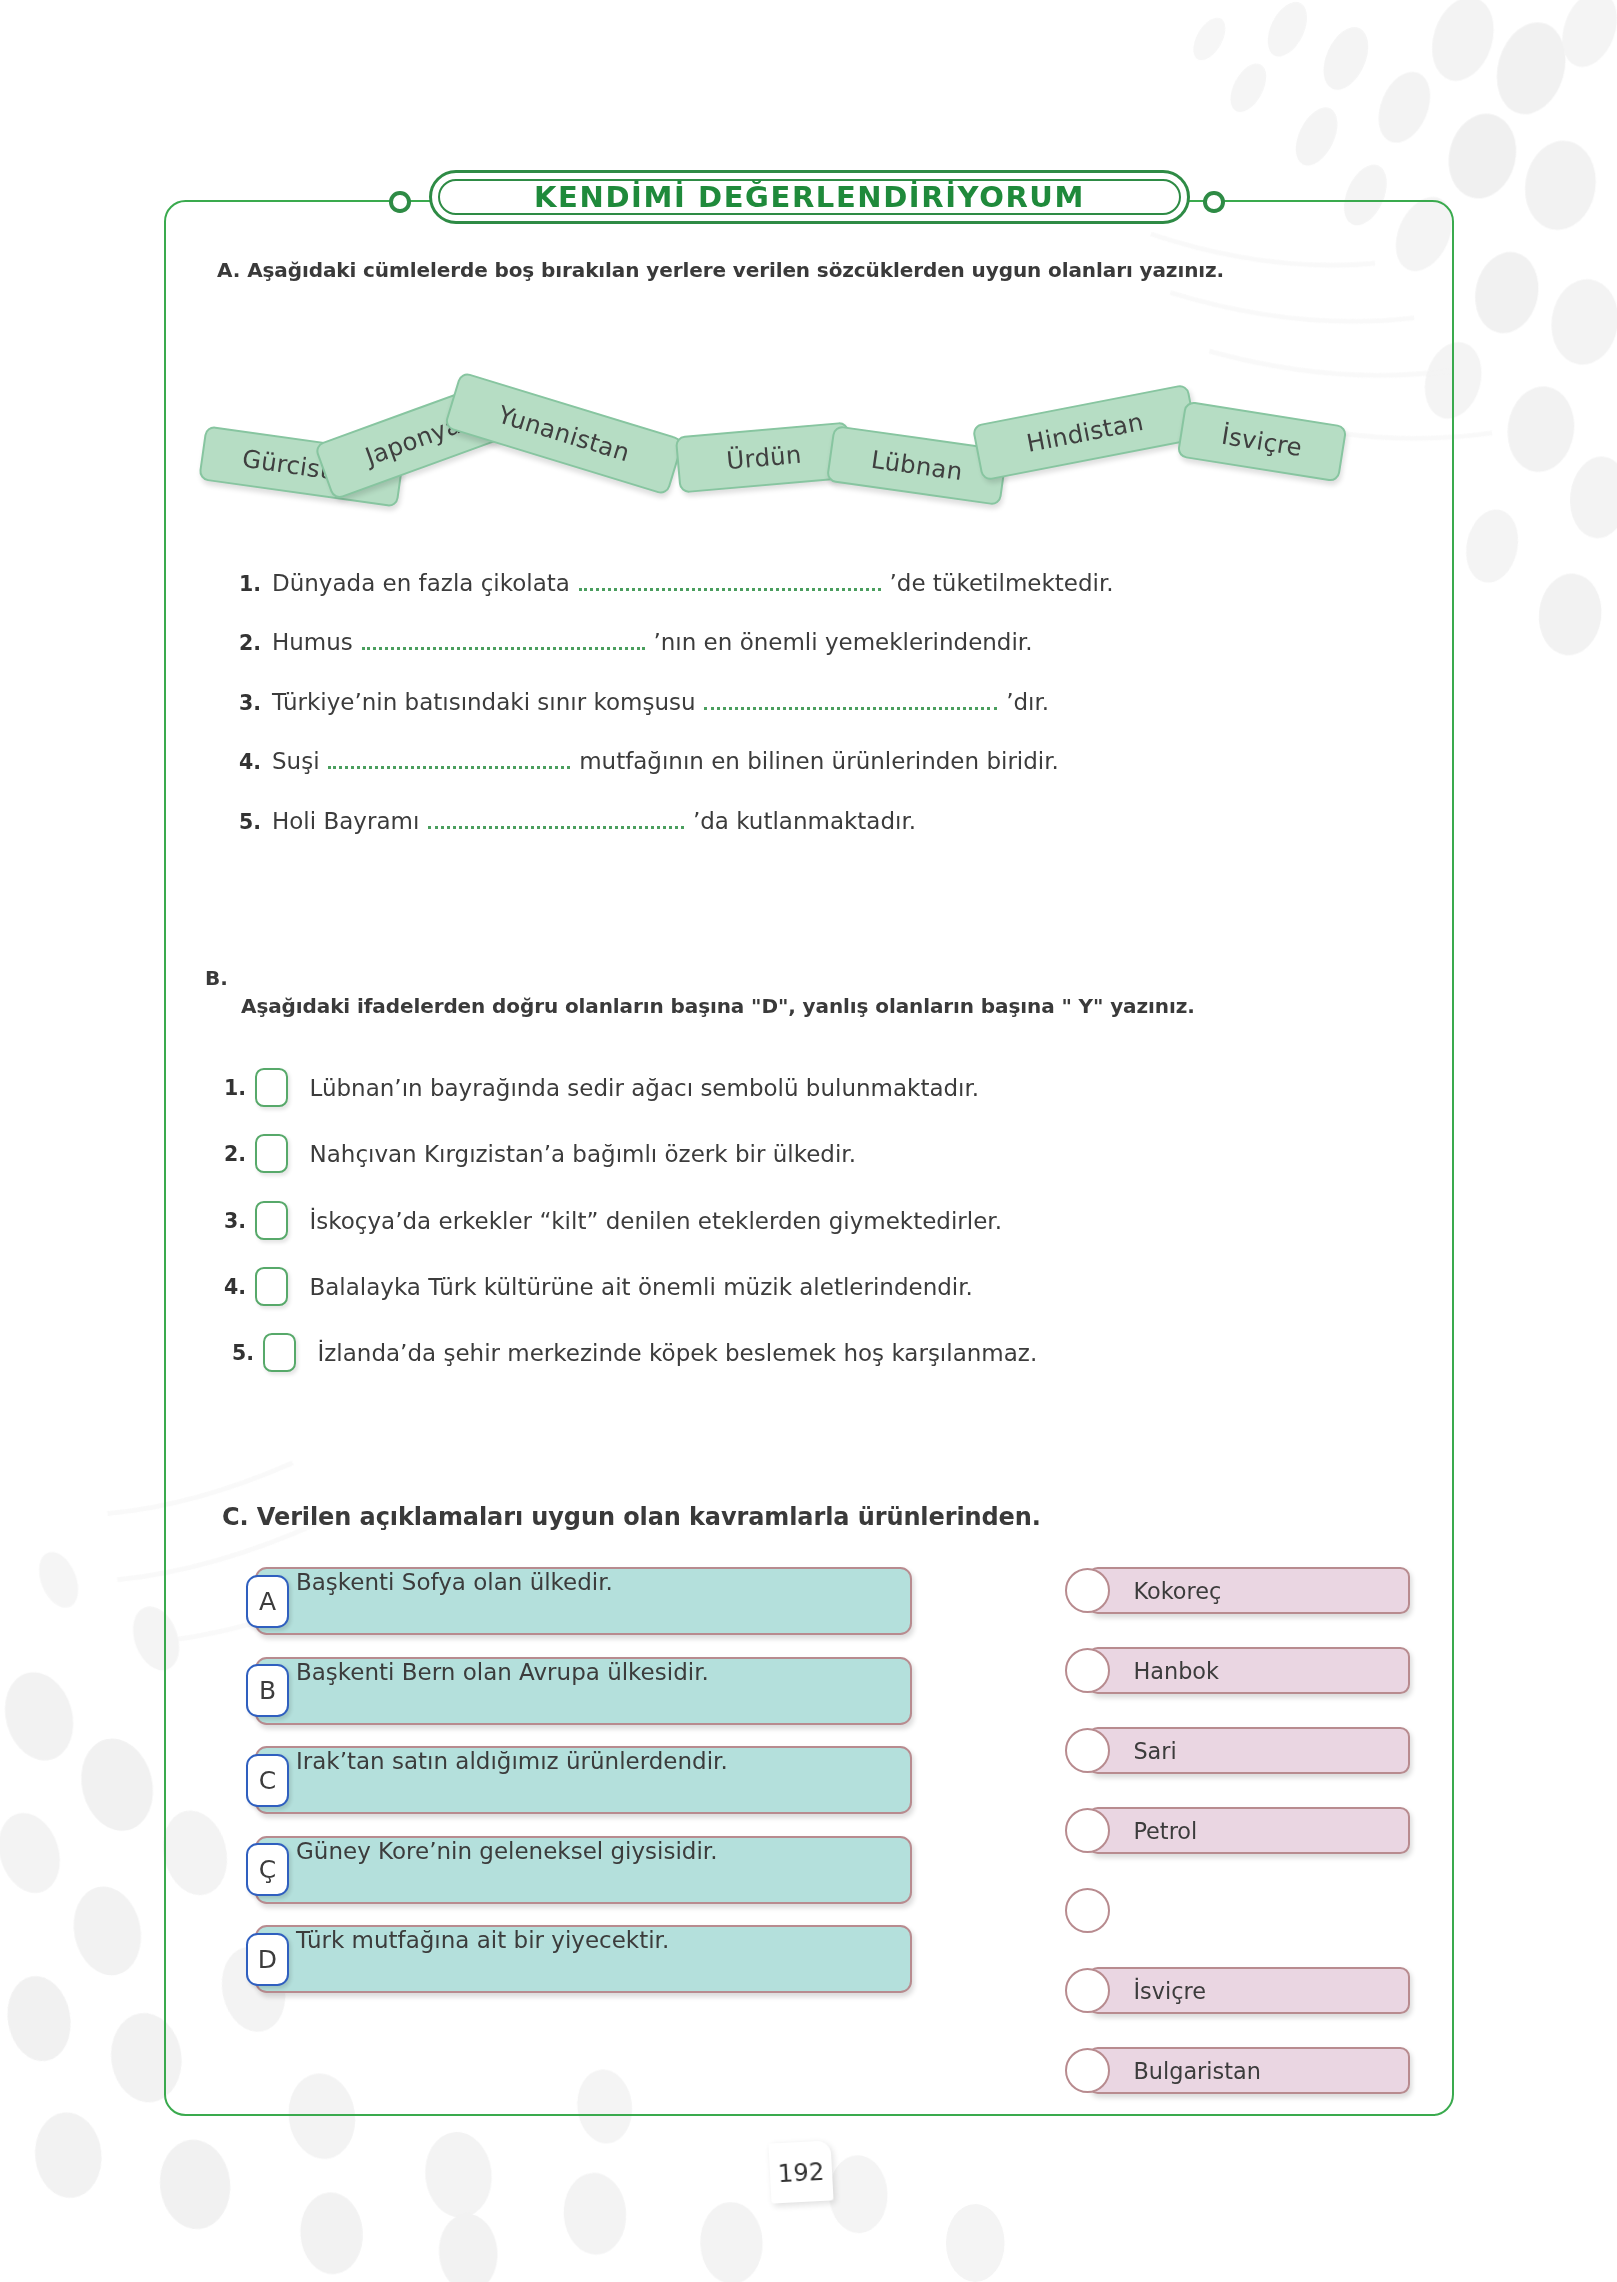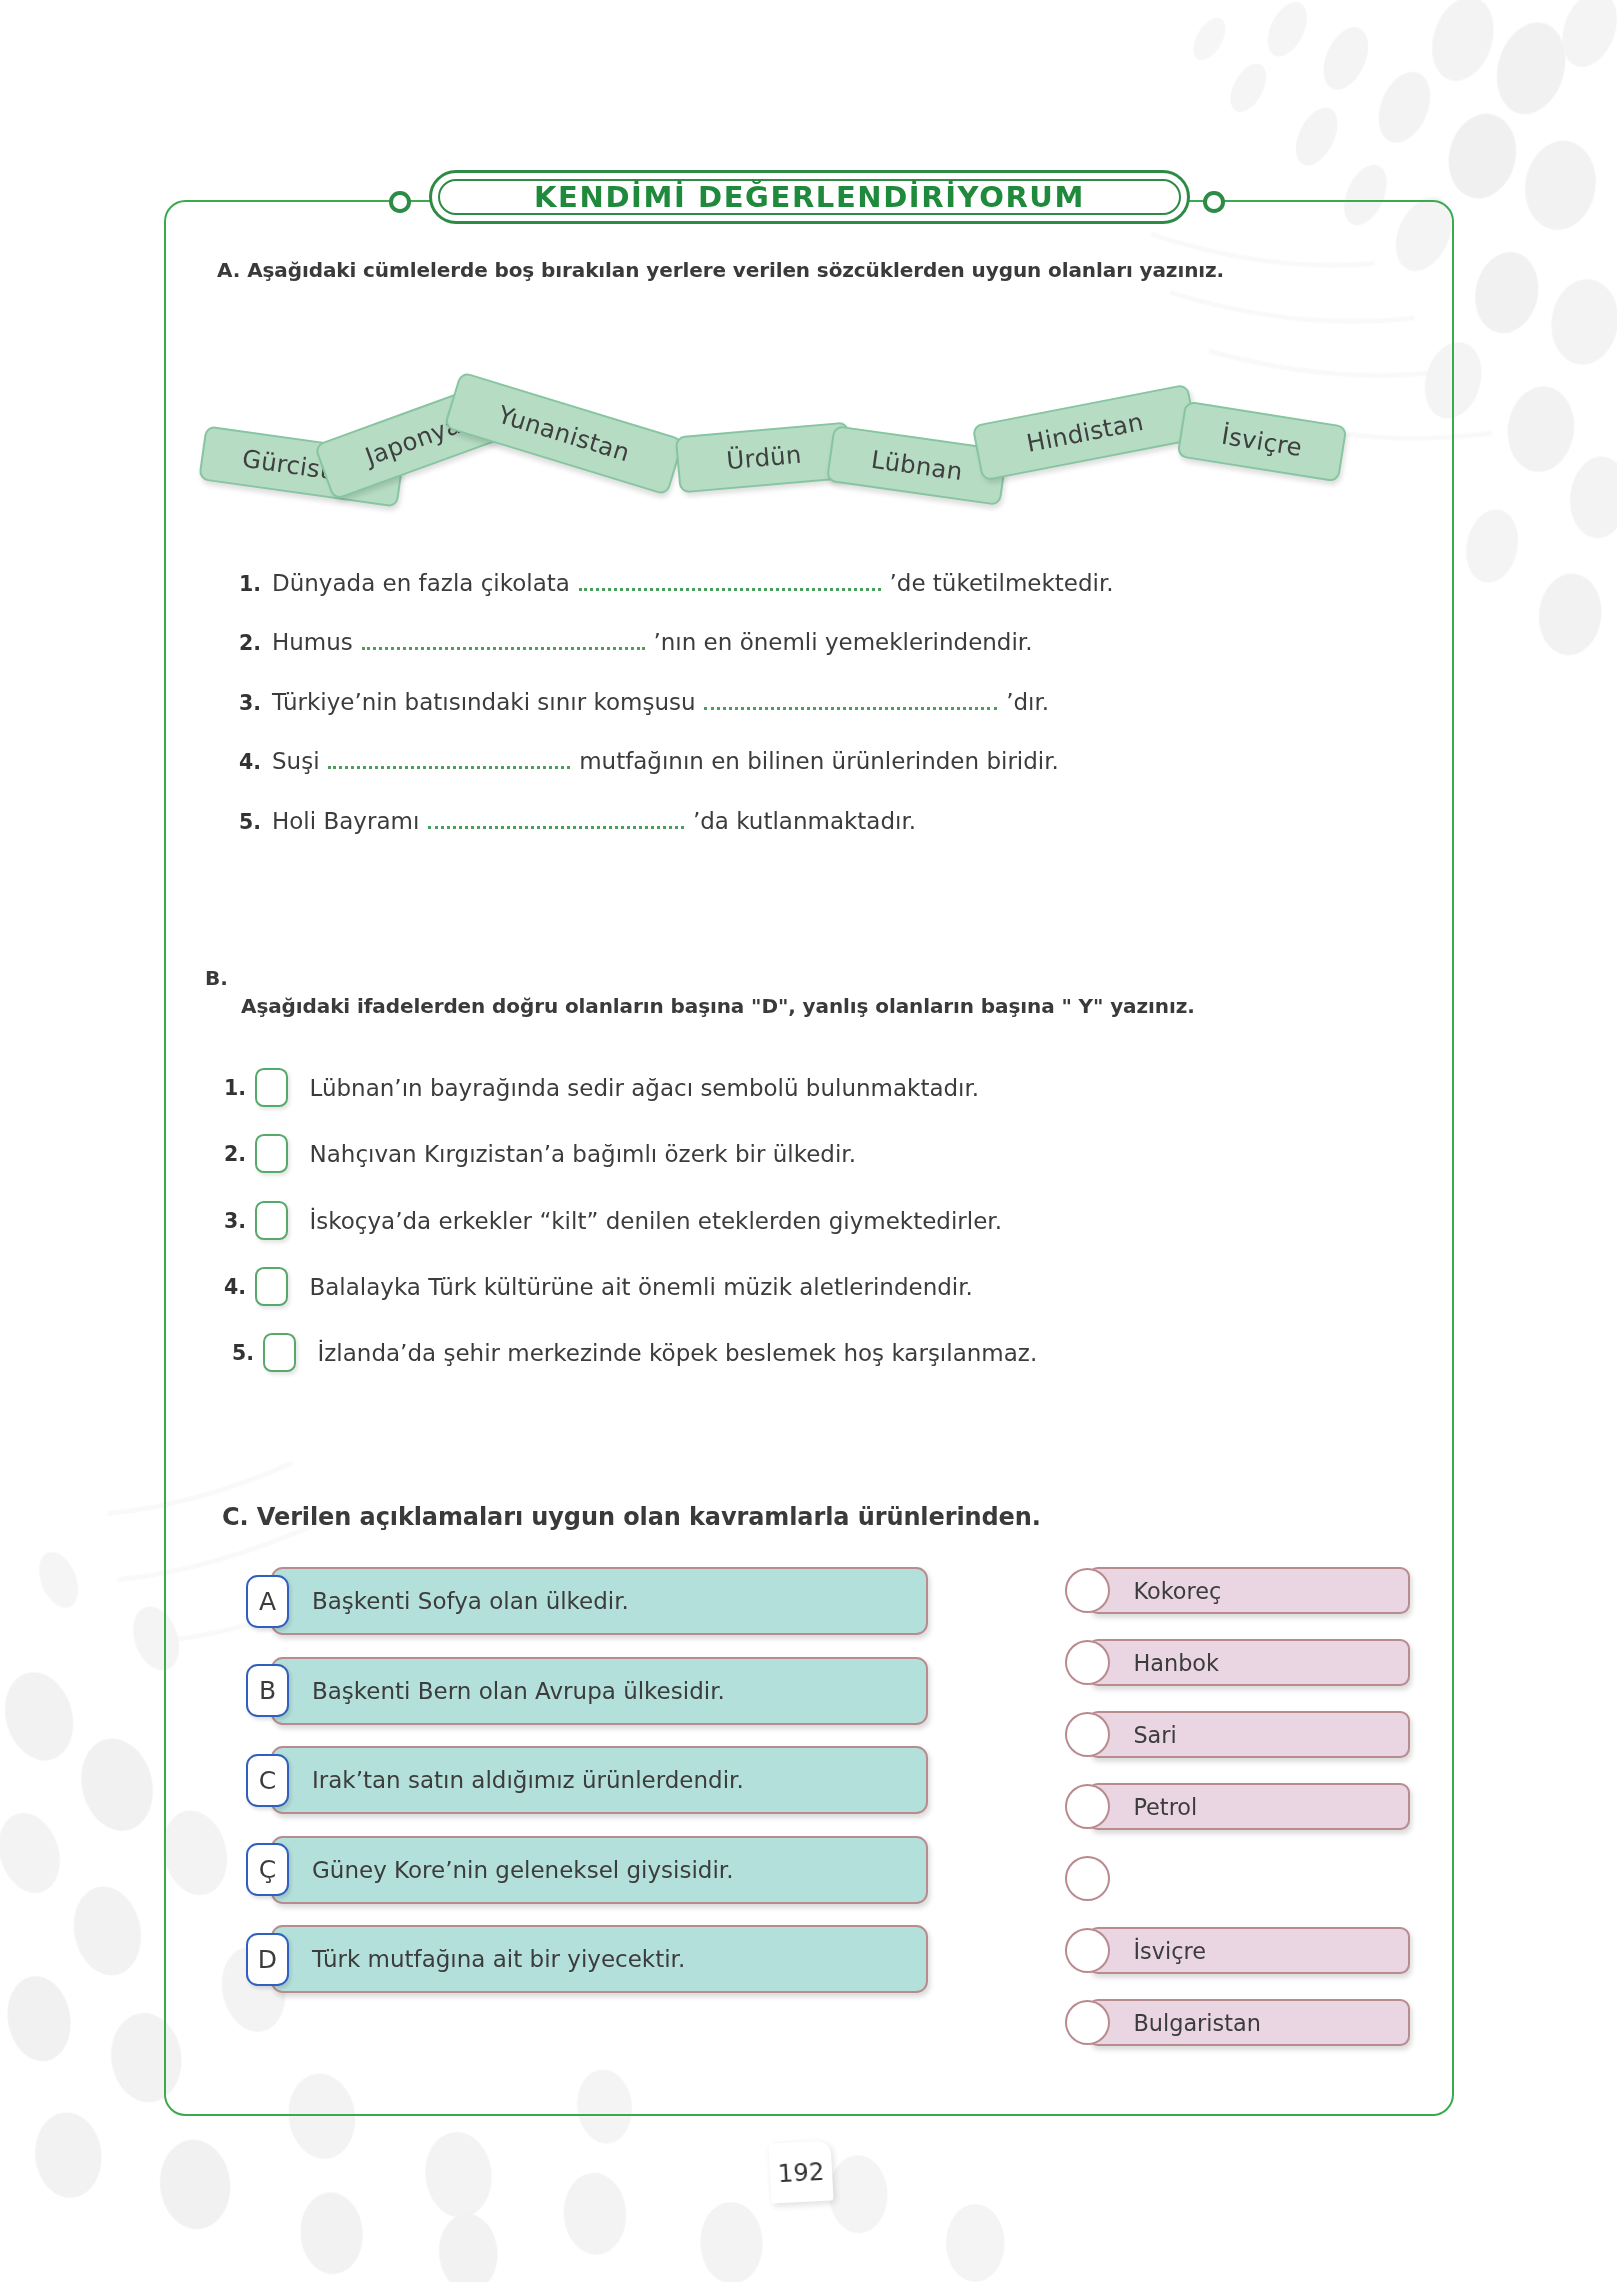--- a/index.html
+++ b/index.html
@@ -215,31 +215,30 @@
     width: 683px;
     z-index: 2;
   }
   .desc-row {
     position: relative;
     height: 68px;
     margin-bottom: 21.5px;
   }
   .desc-card {
     position: absolute;
-    left: 25px;
+    left: 9px;
     top: 0;
     width: 657px;
     height: 68px;
     background: #b4e0dc;
     border: 2px solid #b88b8f;
     border-radius: 11.7px;
     box-shadow: 2px 3.9px 4.9px rgba(0,0,0,0.14);
     box-sizing: border-box;
     display: flex;
-    align-items: center;
   }
   .desc-card span {
     font-family: "DejaVu Sans", sans-serif;
     font-size: 23px;
     color: #3c3c3c;
     margin-left: 39px;
     white-space: nowrap;
   }
   .desc-badge {
     position: absolute;
@@ -264,21 +263,21 @@
   #match-right {
     position: absolute;
     left: 1065px;
     top: 1567px;
     width: 390px;
     z-index: 2;
   }
   .opt-row {
     position: relative;
     height: 47px;
-    margin-bottom: 25px;
+    margin-bottom: 33px;
   }
   .opt-card {
     position: absolute;
     left: 23.4px;
     top: 0;
     width: 322px;
     height: 47px;
     background: #ead6e2;
     border: 2px solid #b88b8f;
     border-radius: 9.8px;

